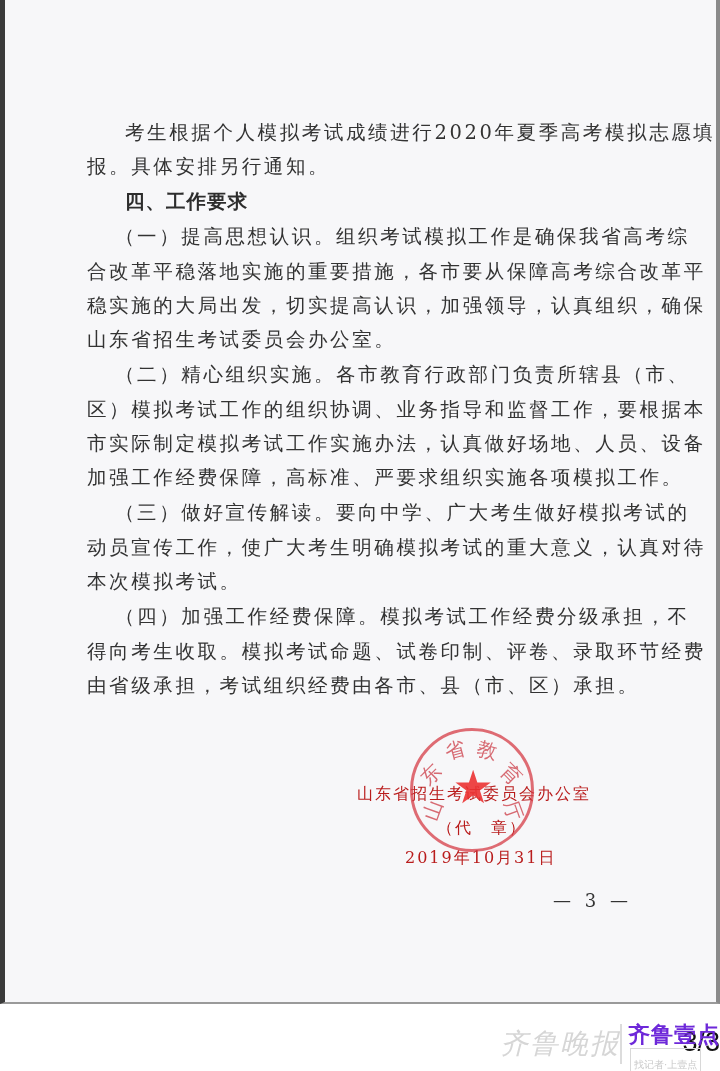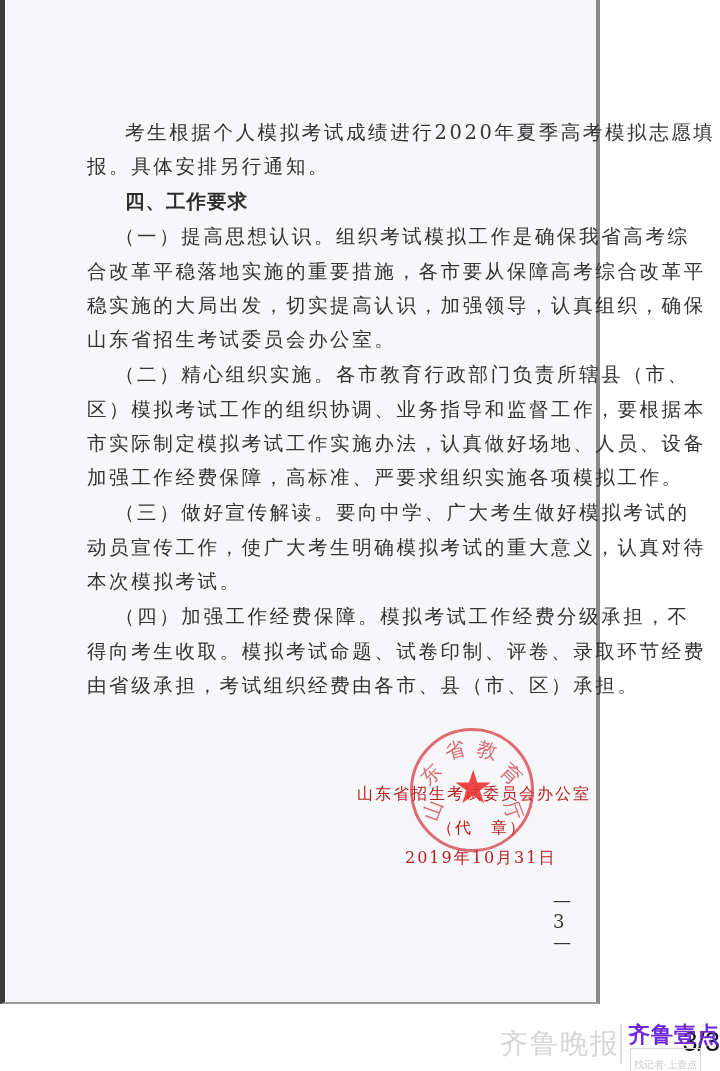--- a/index.html
+++ b/index.html
@@ -2,21 +2,21 @@
 <html><head>
 <meta charset="utf-8">
 <style>
   html, body { margin:0; padding:0; }
   body {
     width:720px; height:1071px; position:relative; overflow:hidden;
     background:#ffffff;
     font-family: "DejaVu Serif", "Liberation Serif", serif;
   }
   .page {
-    position:absolute; left:0; top:0; width:600px; height:1004px;
+    position:absolute; left:0; top:0; width:720px; height:1004px;
     background:#f7f7f9;
     border-left:5px solid #3a3a3a;
     border-right:4px solid #8a8a8a;
     border-bottom:2px solid #9a9a9a;
     box-sizing:border-box;
   }
   .line {
     position:absolute; left:82px; width:560px;
     font-size:19.5px; line-height:24px; color:#333333;
     letter-spacing:2.6px; white-space:nowrap;
@@ -35,21 +35,21 @@
     color:rgba(235,50,50,0.9); font-size:46px; line-height:44px; text-align:center;
   }
   .page-num { position:absolute; left:548px; top:890px; font-size:18px; color:#333; letter-spacing:4px; }
   .viewer-bar { position:absolute; left:0; top:1006px; width:720px; height:65px; background:#ffffff; }
   .counter {
     position:absolute; left:0; right:0; top:1027px; text-align:right;
     font-family:"Liberation Sans", sans-serif; font-size:27px; color:#111;
   }
   .wm1 {
     position:absolute; left:500px; top:1025px; font-size:28px; color:#d6d6d6;
-    letter-spacing:2px; font-family:"DejaVu Serif", serif;
+    font-style:italic; letter-spacing:2px; font-family:"DejaVu Serif", serif;
   }
   .wm-div { position:absolute; left:620px; top:1024px; width:2px; height:40px; background:#dcdcdc; }
   .wm2 {
     position:absolute; left:628px; top:1020px; font-size:22px; color:#6d28d9; font-weight:bold;
     font-family:"DejaVu Sans", sans-serif; letter-spacing:1px;
   }
   .wm3 {
     position:absolute; left:630px; top:1048px; font-size:10px; color:#c8c8c8;
     border:1px solid #d8d8d8; padding:9px 3px; white-space:nowrap;
   }

